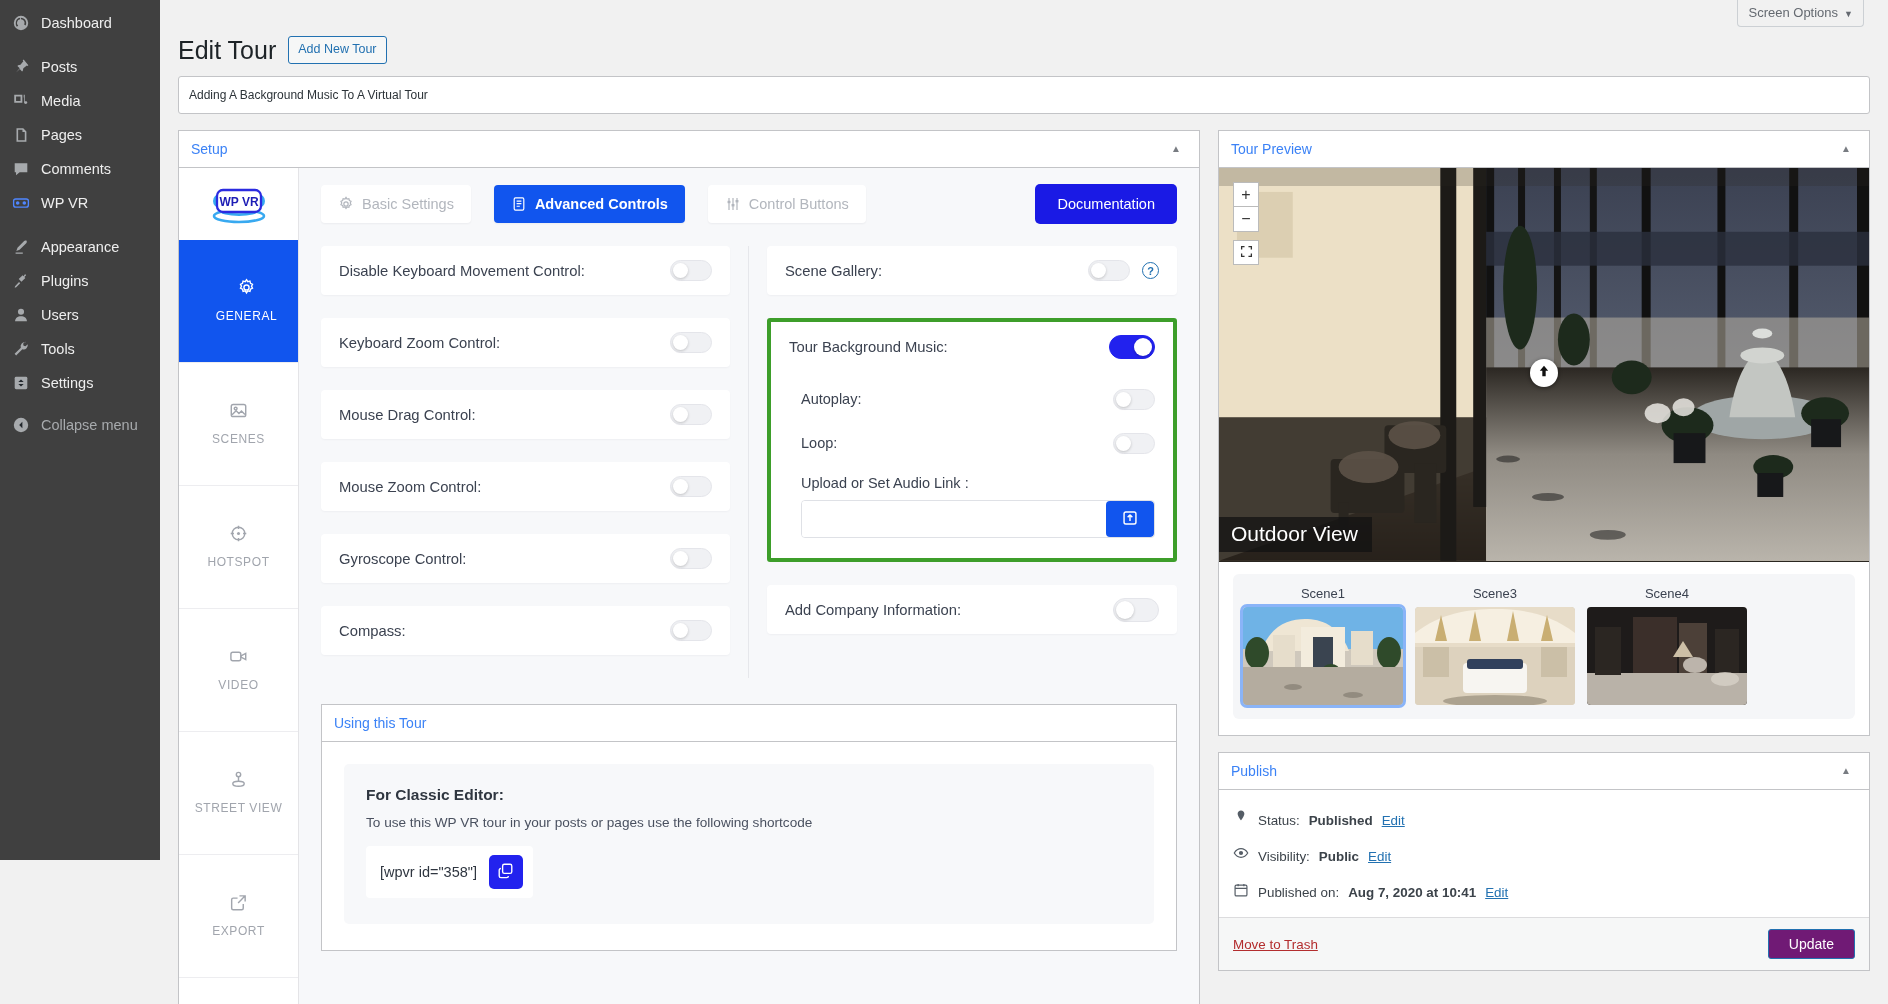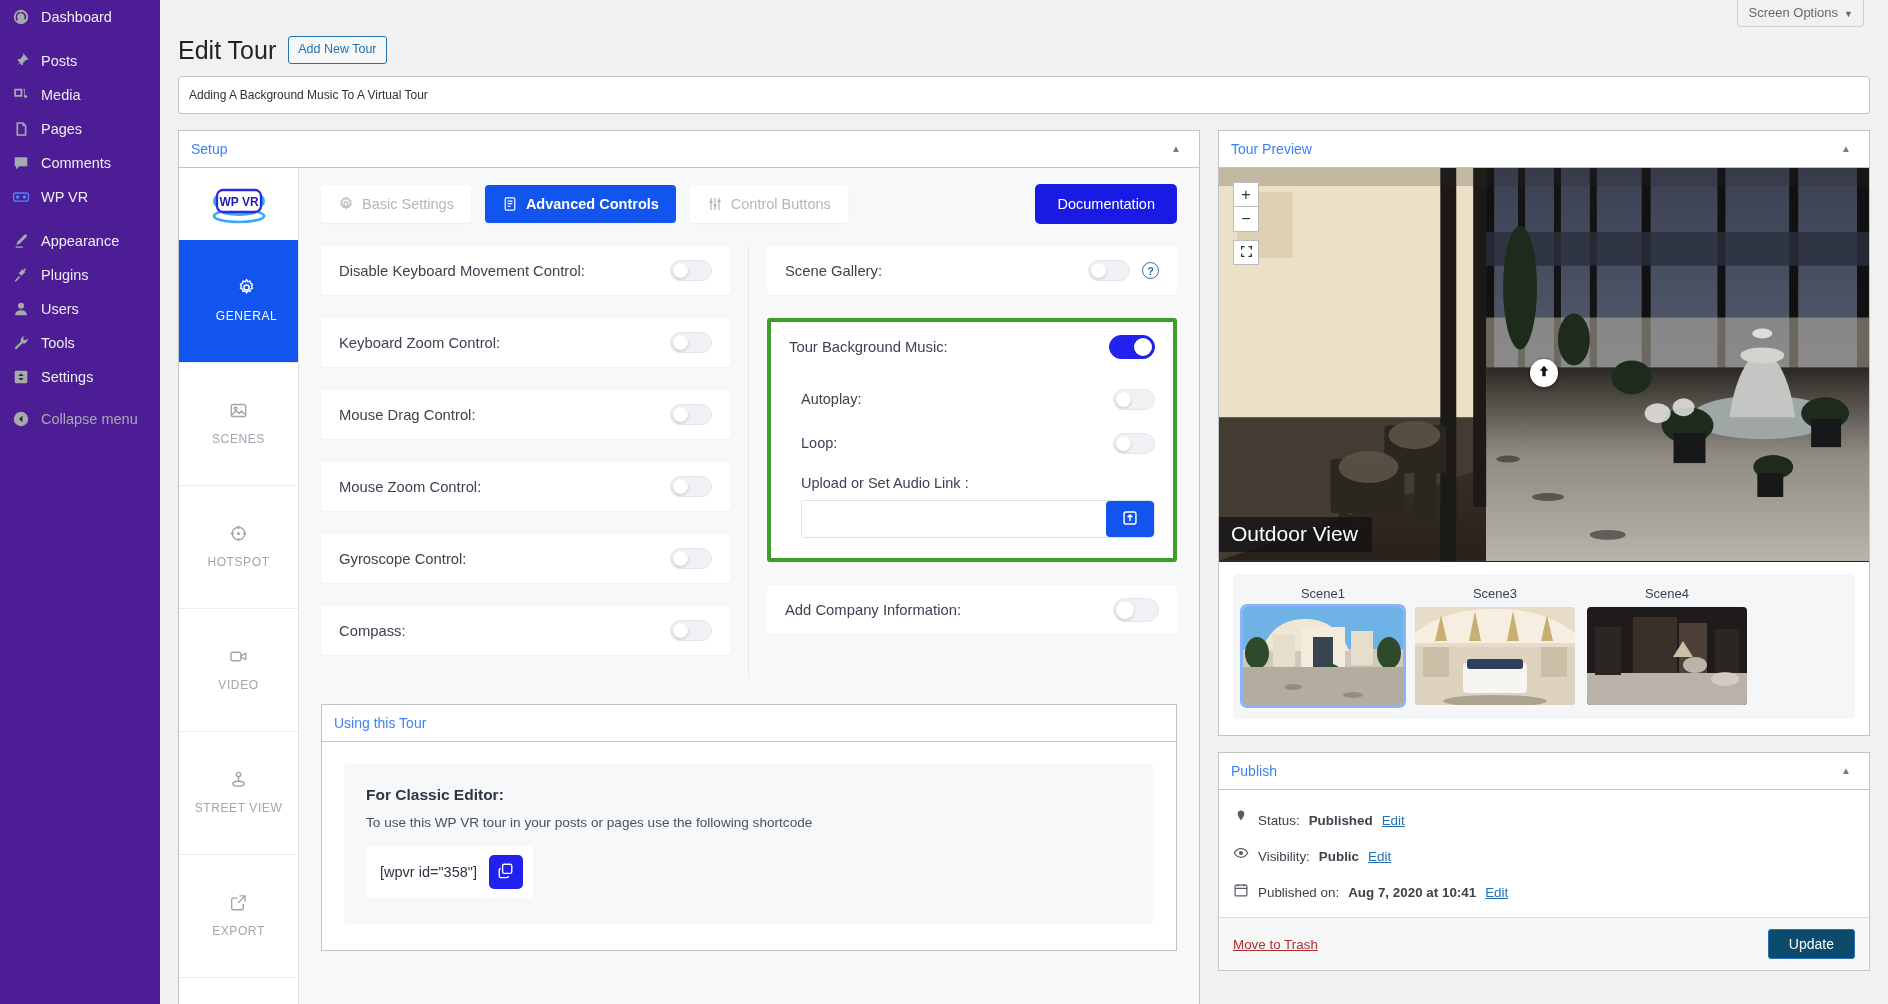--- a/index.html
+++ b/index.html
@@ -5,22 +5,22 @@
   * { box-sizing: border-box; margin: 0; padding: 0; }
   html, body {
     width: 1888px; height: 1004px;
     font-family: "Liberation Sans", sans-serif;
     background: #f1f1f1; overflow: hidden;
   }
   body { display: flex; }
 
   
   #wp-sidebar {
-    width: 160px; min-width: 160px; height: 1004px;
-    background: #4c1d95; color: #eee; padding-top: 0;
+    width: 160px; min-width: 160px; height: 860px;
+    background: #404040; color: #eee; padding-top: 6px;
   }
   .wp-menu-item {
     display: flex; align-items: center; gap: 10px;
     height: 34px; padding: 0 12px 0 11px;
     font-size: 14.5px; color: #eee; cursor: pointer;
   }
   .wp-menu-item.sep { margin-top: 10px; }
   .wp-menu-item .ic {
     width: 20px; height: 20px; display: inline-flex;
     align-items: center; justify-content: center;
@@ -107,21 +107,21 @@
     line-height: 1.35;
   }
   .vr-tab svg { width: 19px; height: 19px; display: block; }
   .vr-tab.active { background: #1155ee; color: #fff; padding-left: 16px; }
   .vr-tab.active svg { color: #fff; }
 
   #settings-area {
     flex: 1; background: #f7f8fa; padding: 16px 22px 26px 22px;
   }
   .tabs-row {
-    display: flex; align-items: center; gap: 14px; margin-bottom: 22px;
+    display: flex; align-items: center; gap: 23px; margin-bottom: 22px;
   }
   .ctab {
     display: flex; align-items: center; gap: 8px;
     background: #fff; border: none; border-radius: 4px;
     padding: 11px 17px; font-size: 14.5px; color: #b2b6bd;
     cursor: pointer; font-family: "Liberation Sans", sans-serif;
     box-shadow: 0 1px 2px rgba(16,24,40,.05);
   }
   .ctab.active { background: #1155ee; color: #fff; font-weight: bold; }
   .ctab svg { width: 16px; height: 16px; display: block; }
@@ -280,21 +280,21 @@
   .pub-line b { font-weight: bold; }
   .pub-line a, .trash-link {
     color: #2271b1; text-decoration: underline; cursor: pointer;
   }
   #publish-footer {
     display: flex; align-items: center; justify-content: space-between;
     background: #f6f7f7; border-top: 1px solid #dcdcde; padding: 11px 14px;
   }
   .trash-link { color: #b32d2e; font-size: 13.4px; }
   #update-btn {
-    background: #0c4a6e; color: #fff; border: 1px solid #2271b1;
+    background: #701a75; color: #fff; border: 1px solid #2271b1;
     border-radius: 3px; padding: 6px 20px; font-size: 14px; cursor: pointer;
     font-family: "Liberation Sans", sans-serif;
   }
 </style>
 </head>
 <body>
 
 <div id="wp-sidebar">
 
   <div class="wp-menu-item">

